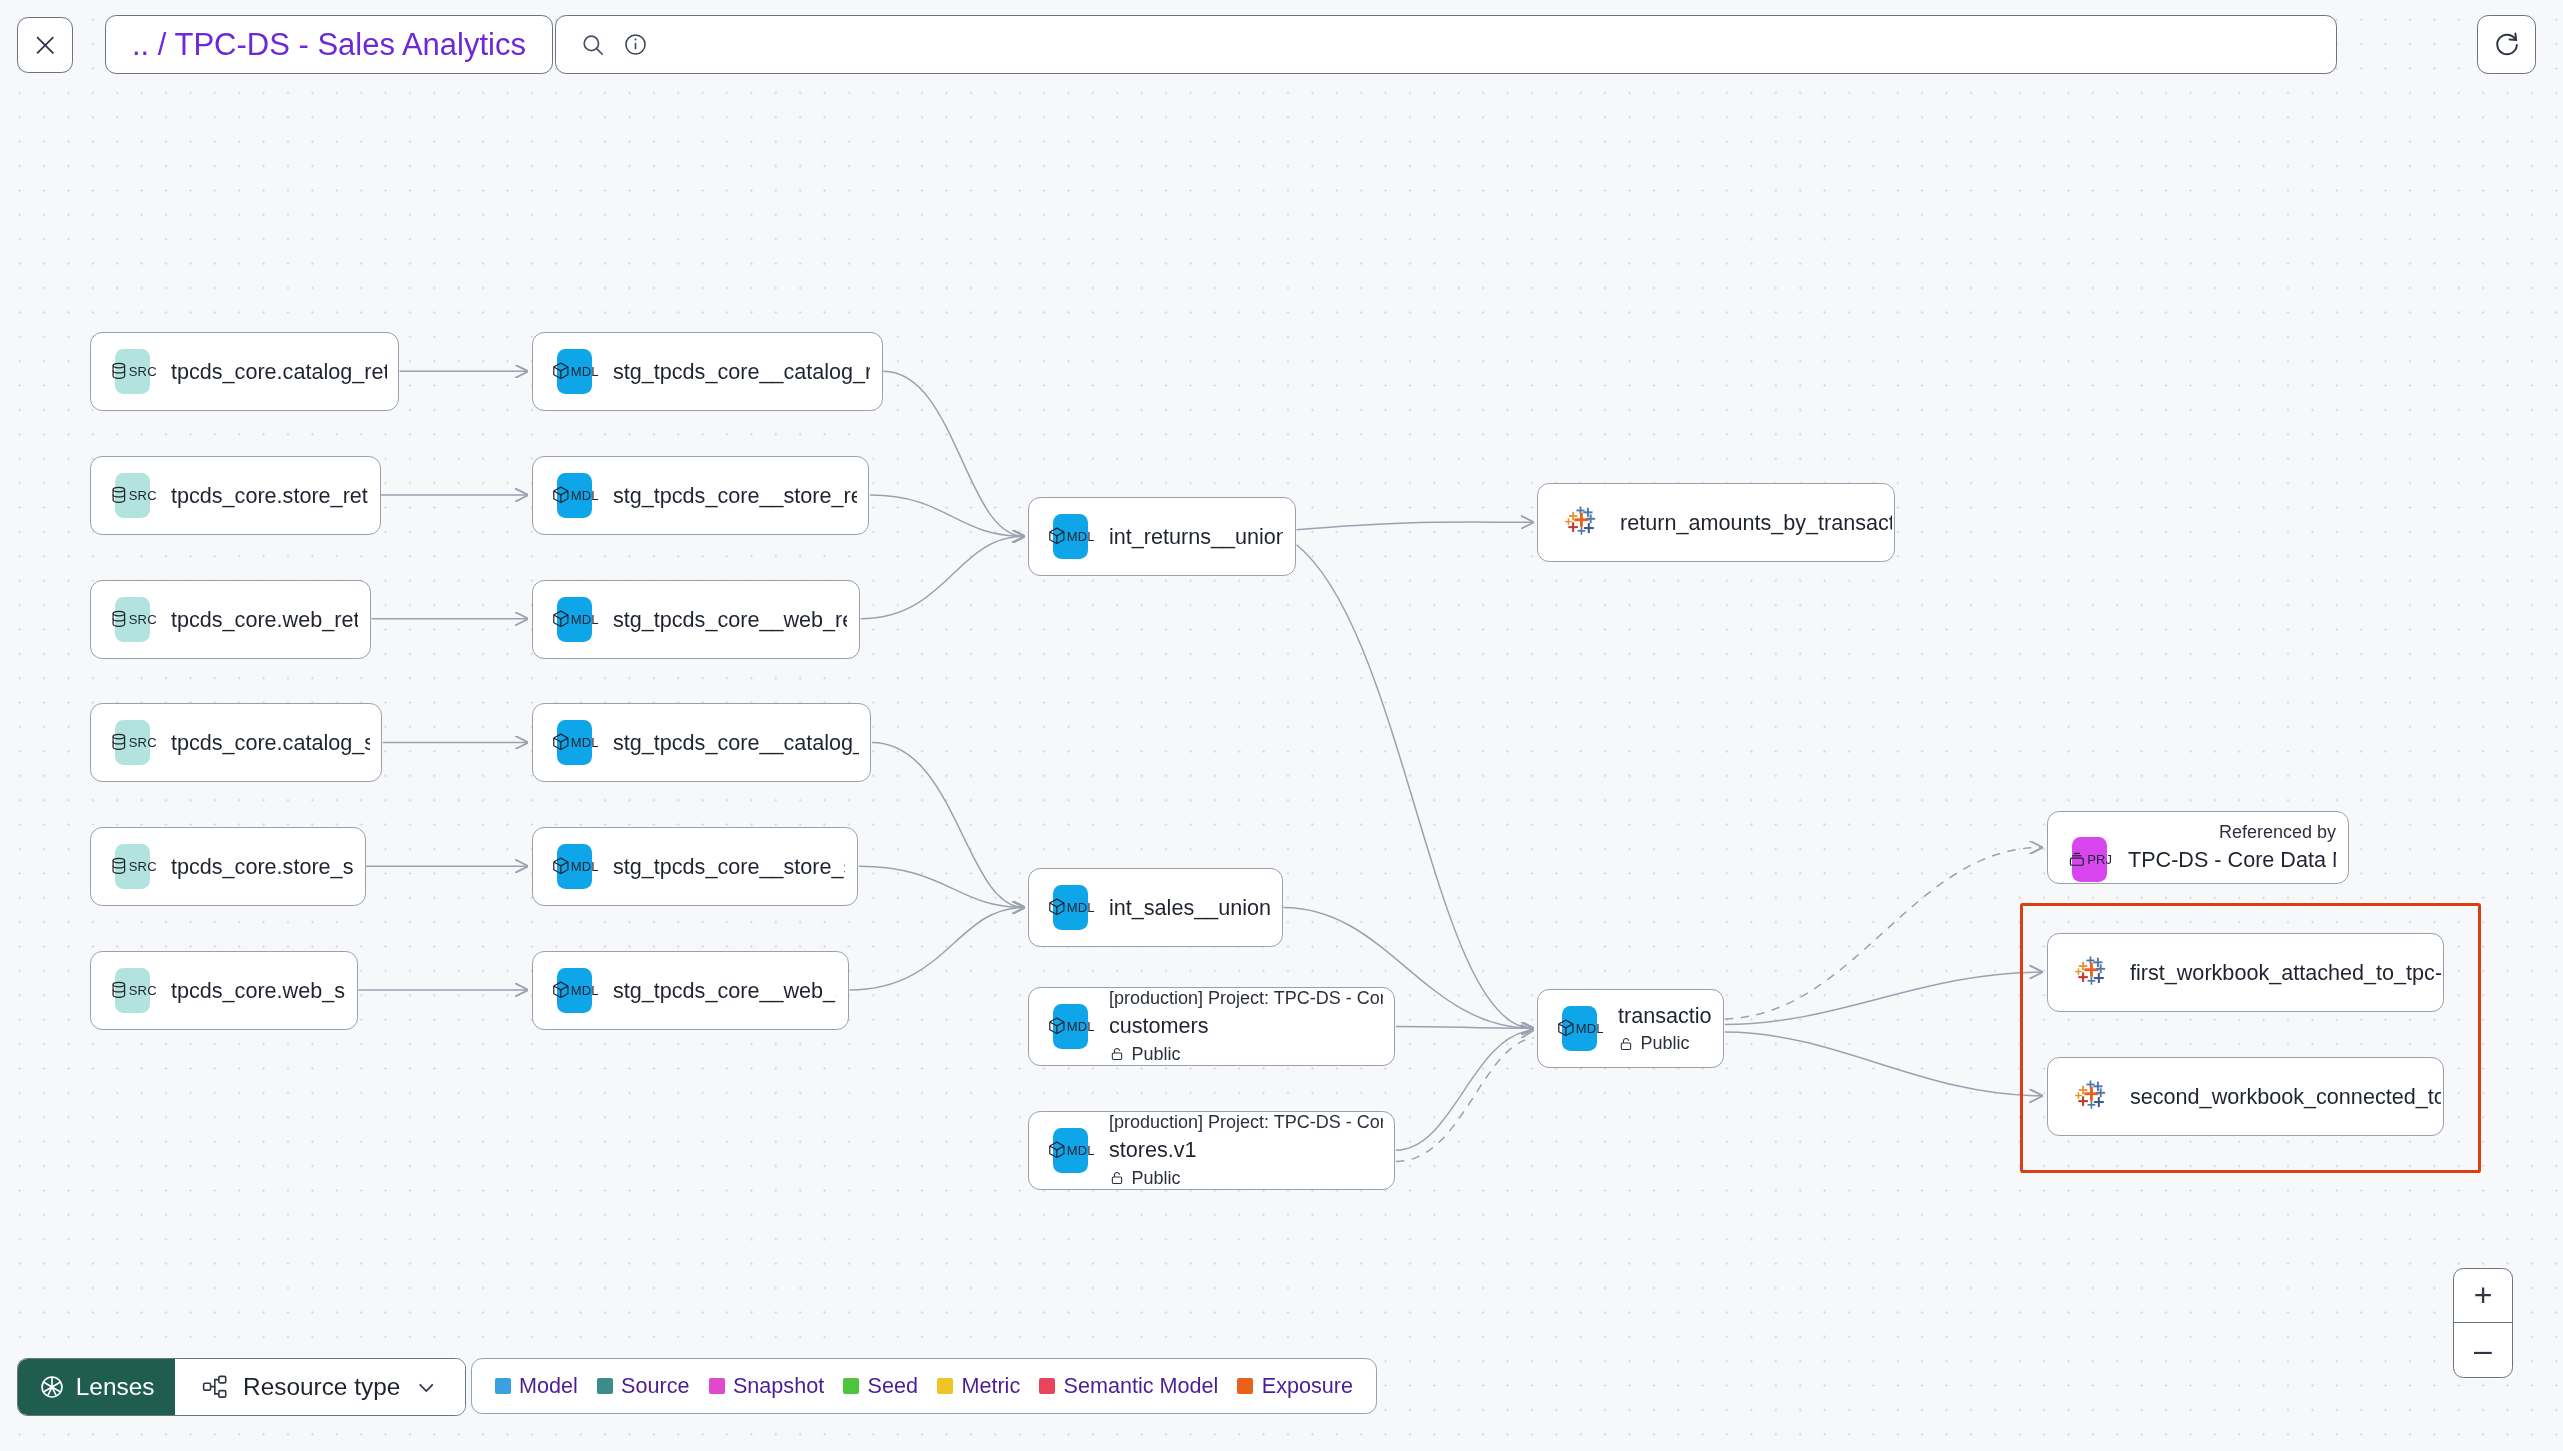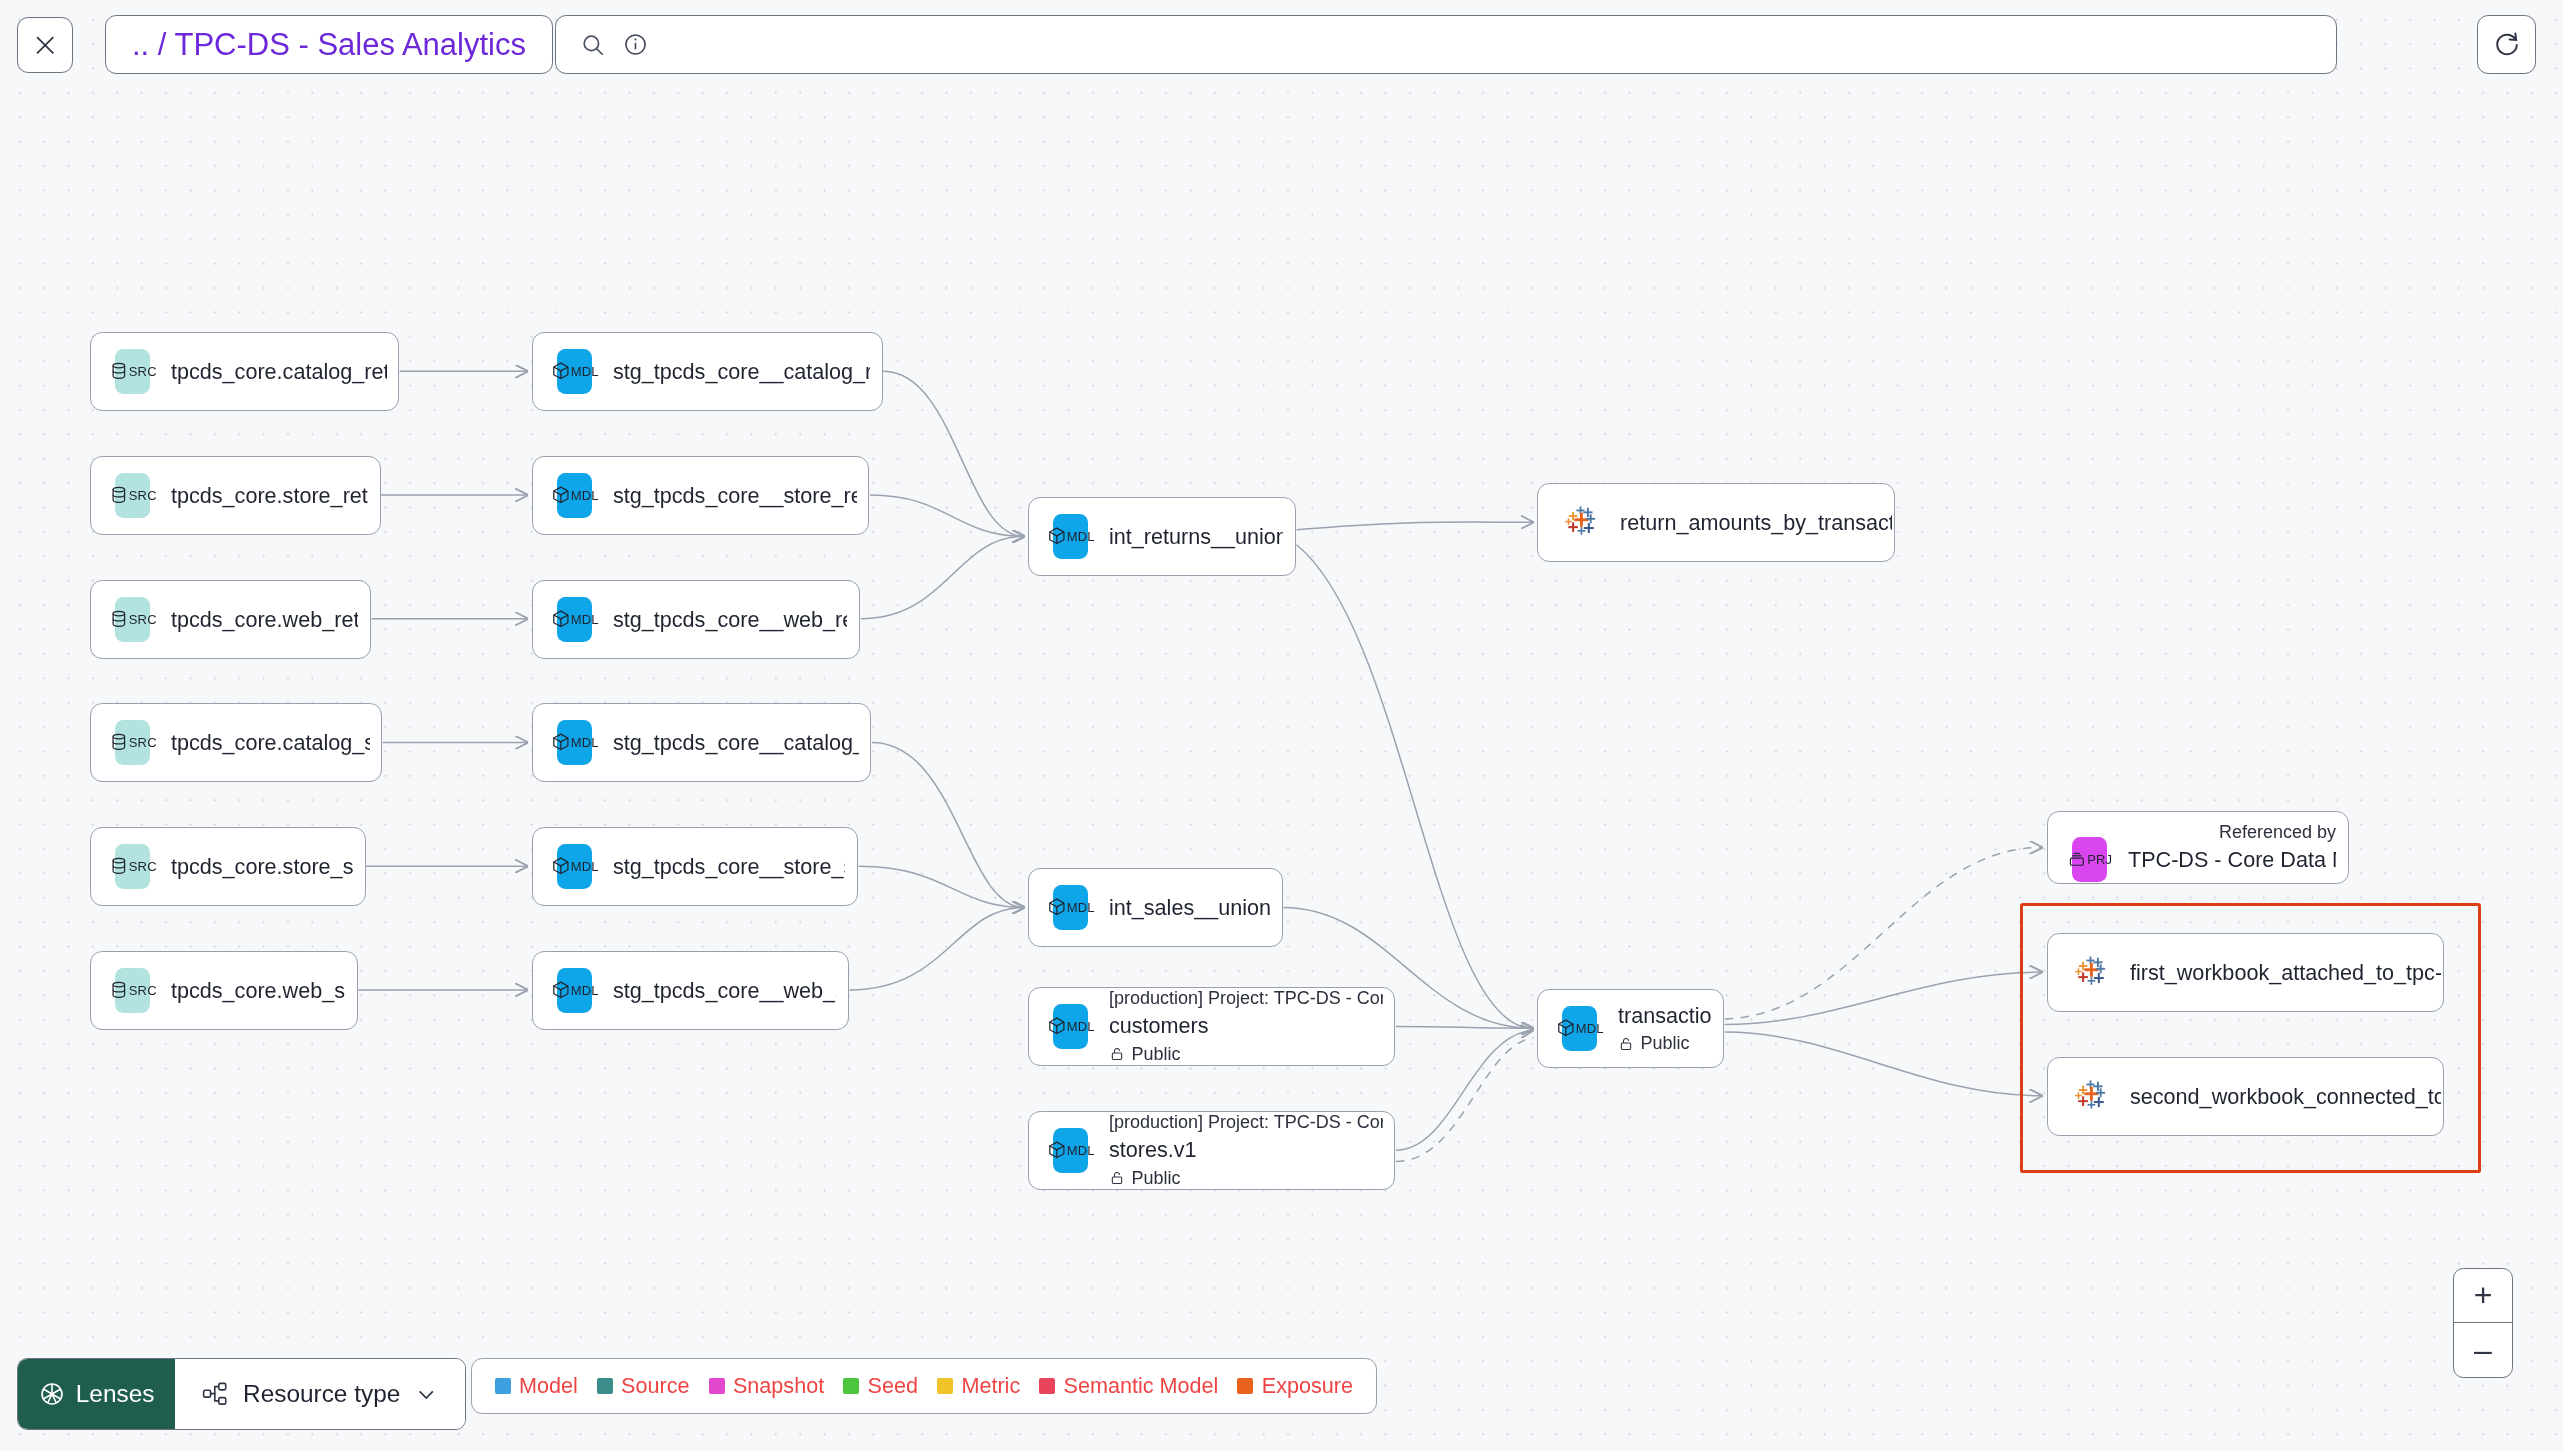--- a/index.html
+++ b/index.html
@@ -146,21 +146,21 @@
     font-family: "Liberation Sans", sans-serif;
   }
   #zoom-in { border-bottom: 1.5px solid #6b7280; }
 
   
   #bottombar { position: absolute; left: 0; top: 1341px; width: 2563px; height: 111px; z-index: 40; }
 
   #lens-group {
     position: absolute;
     left: 17px; top: 17px;
-    height: 72px;
+    height: 58px;
     display: flex;
     border-radius: 10.3px;
     overflow: hidden;
     border: 1.5px solid #6b7280;
     background: #fff;
   }
   #lenses-button {
     background: #1f5e4e;
     color: #ffffff;
     display: flex; align-items: center; gap: 11.2px;
@@ -184,21 +184,21 @@
     background: #ffffff;
     border: 1.4px solid #98a0ad;
     border-radius: 11.2px;
     display: flex;
     align-items: center;
     gap: 19px;
     padding: 0 22.5px;
   }
   .legend-item { display: flex; align-items: center; gap: 8.4px; }
   .legend-swatch { width: 16px; height: 16px; border-radius: 1.9px; flex: 0 0 auto; }
-  .legend-label { font-size: 21.6px; color: #ef4444; white-space: nowrap; }
+  .legend-label { font-size: 21.6px; color: #4c1d95; white-space: nowrap; }
 </style>
 </head>
 <body>
 
 <div id="app">
 
   <div id="topbar">
 
     <div class="tb-btn" id="close-btn">
       <svg width="24.4" height="24.4" viewBox="0 0 24 24" fill="none" stroke="#2f3545" stroke-width="1.7">

